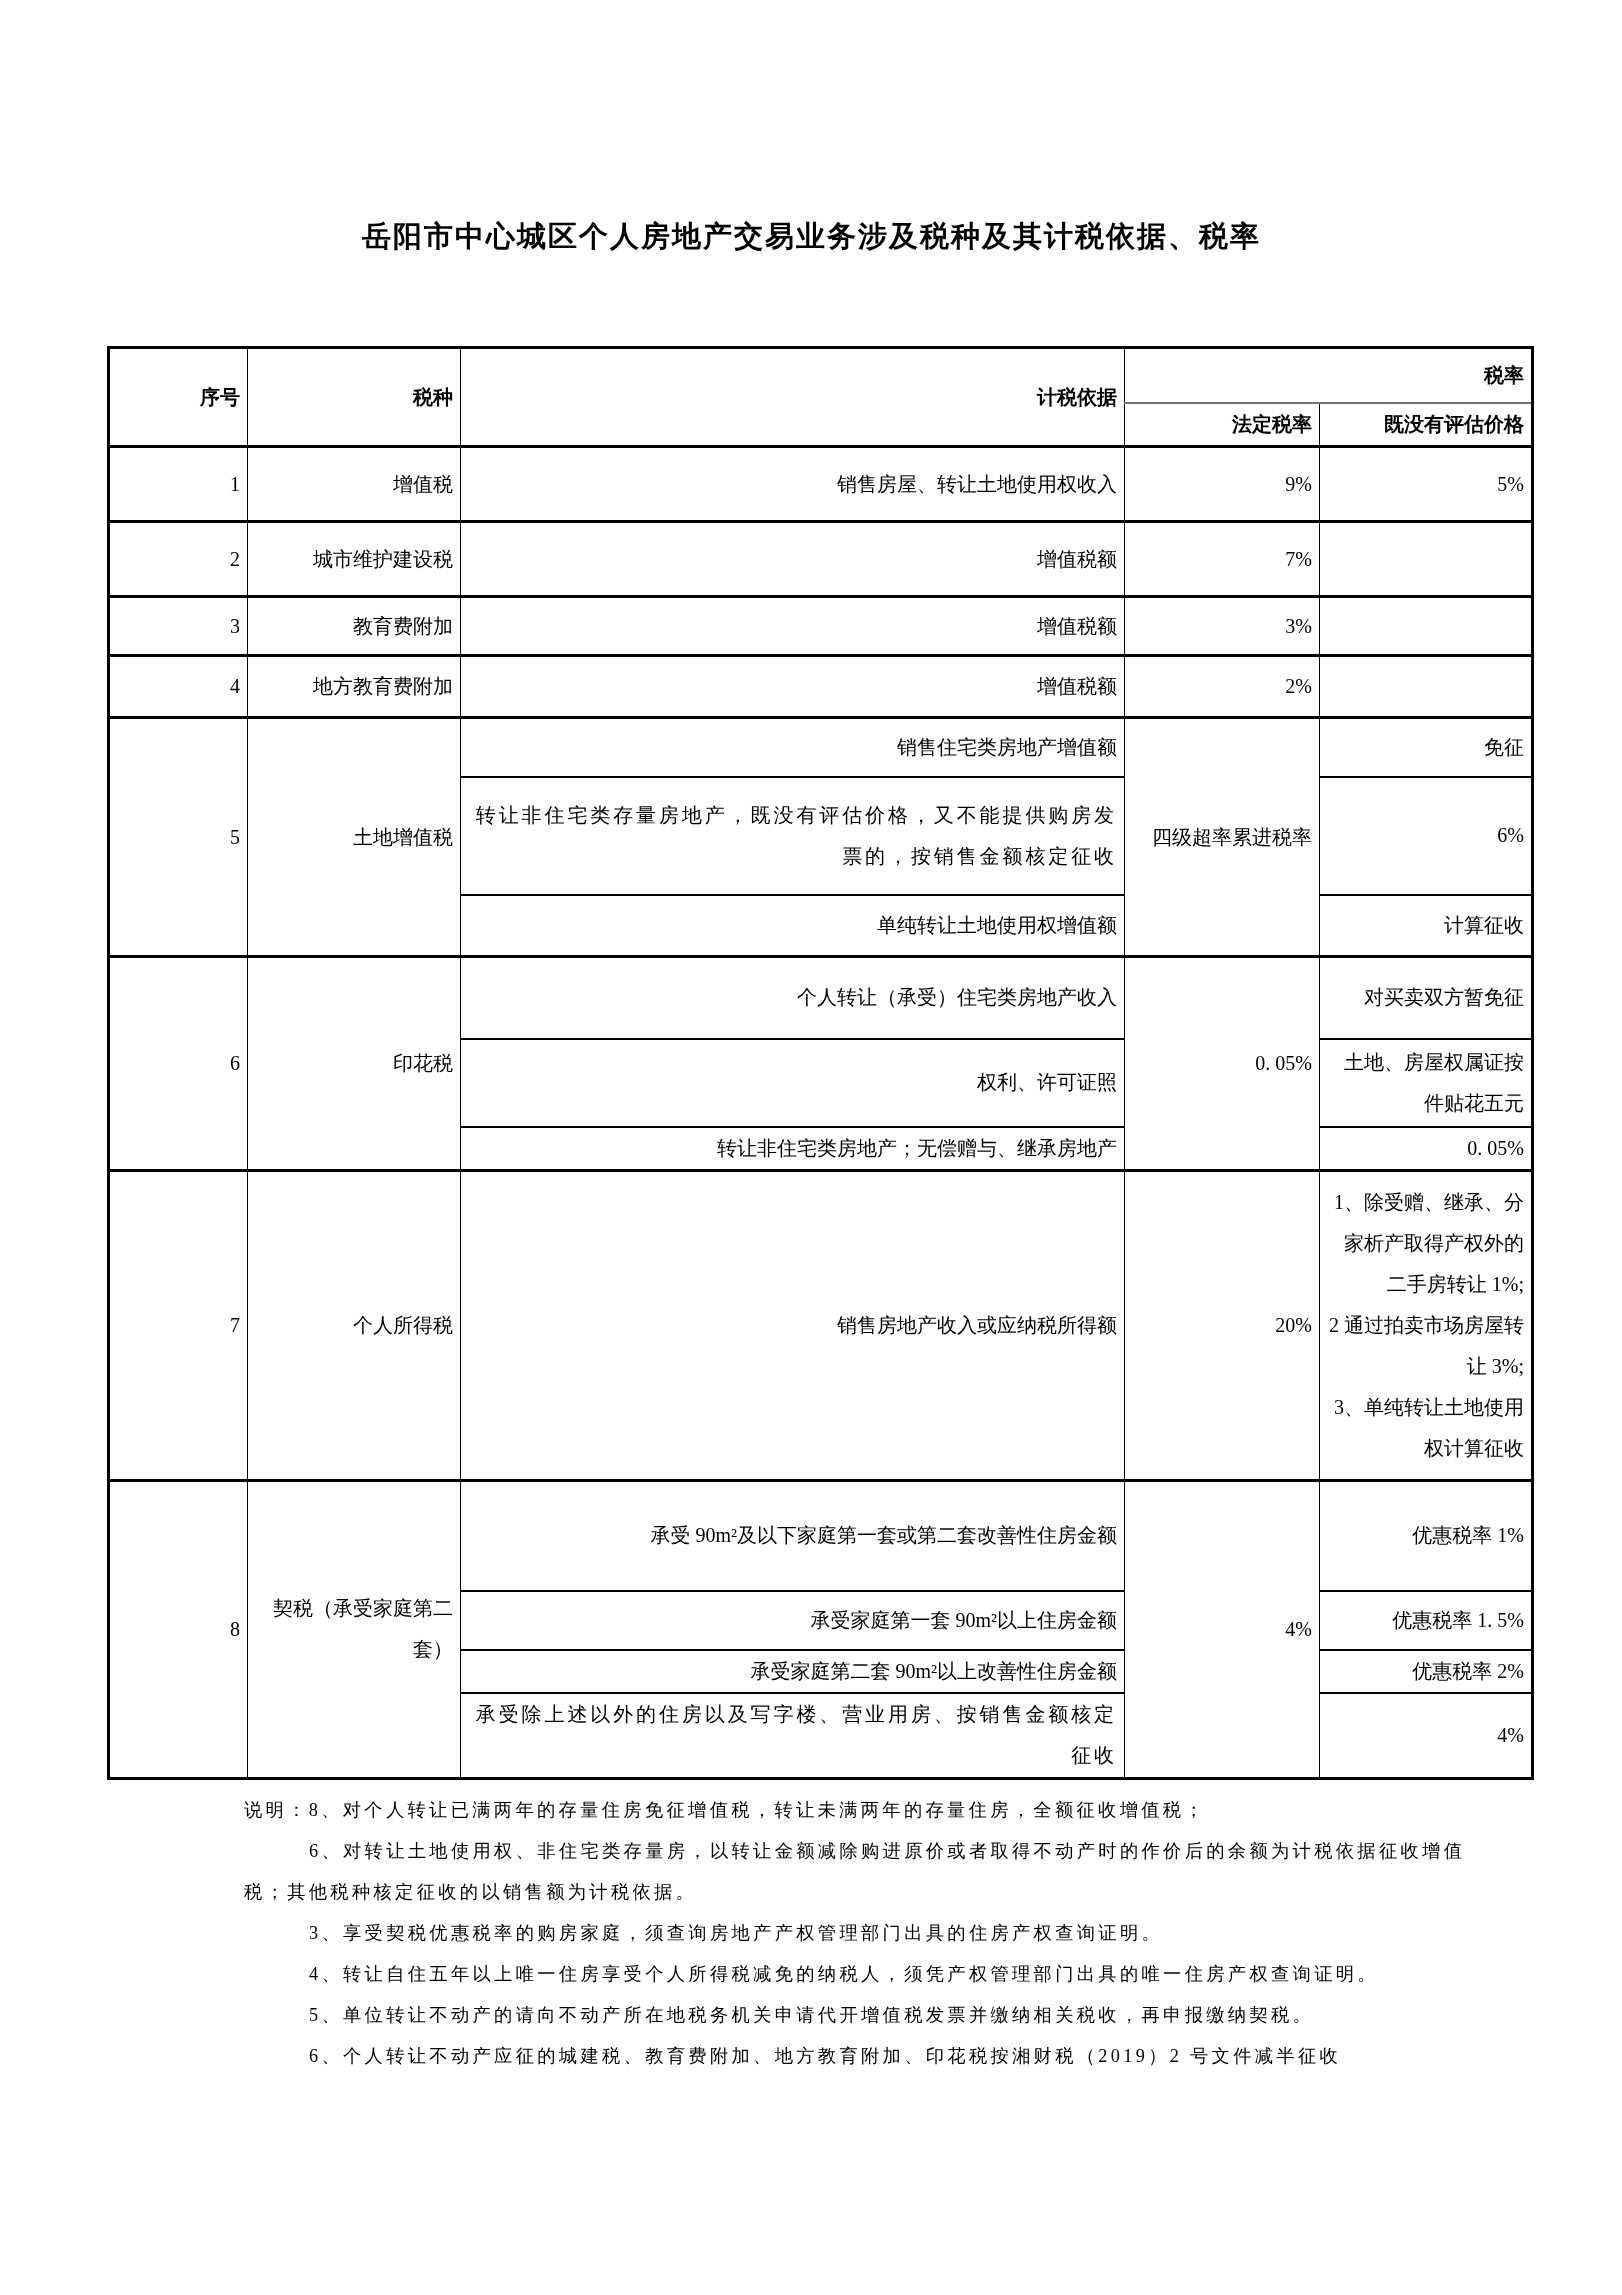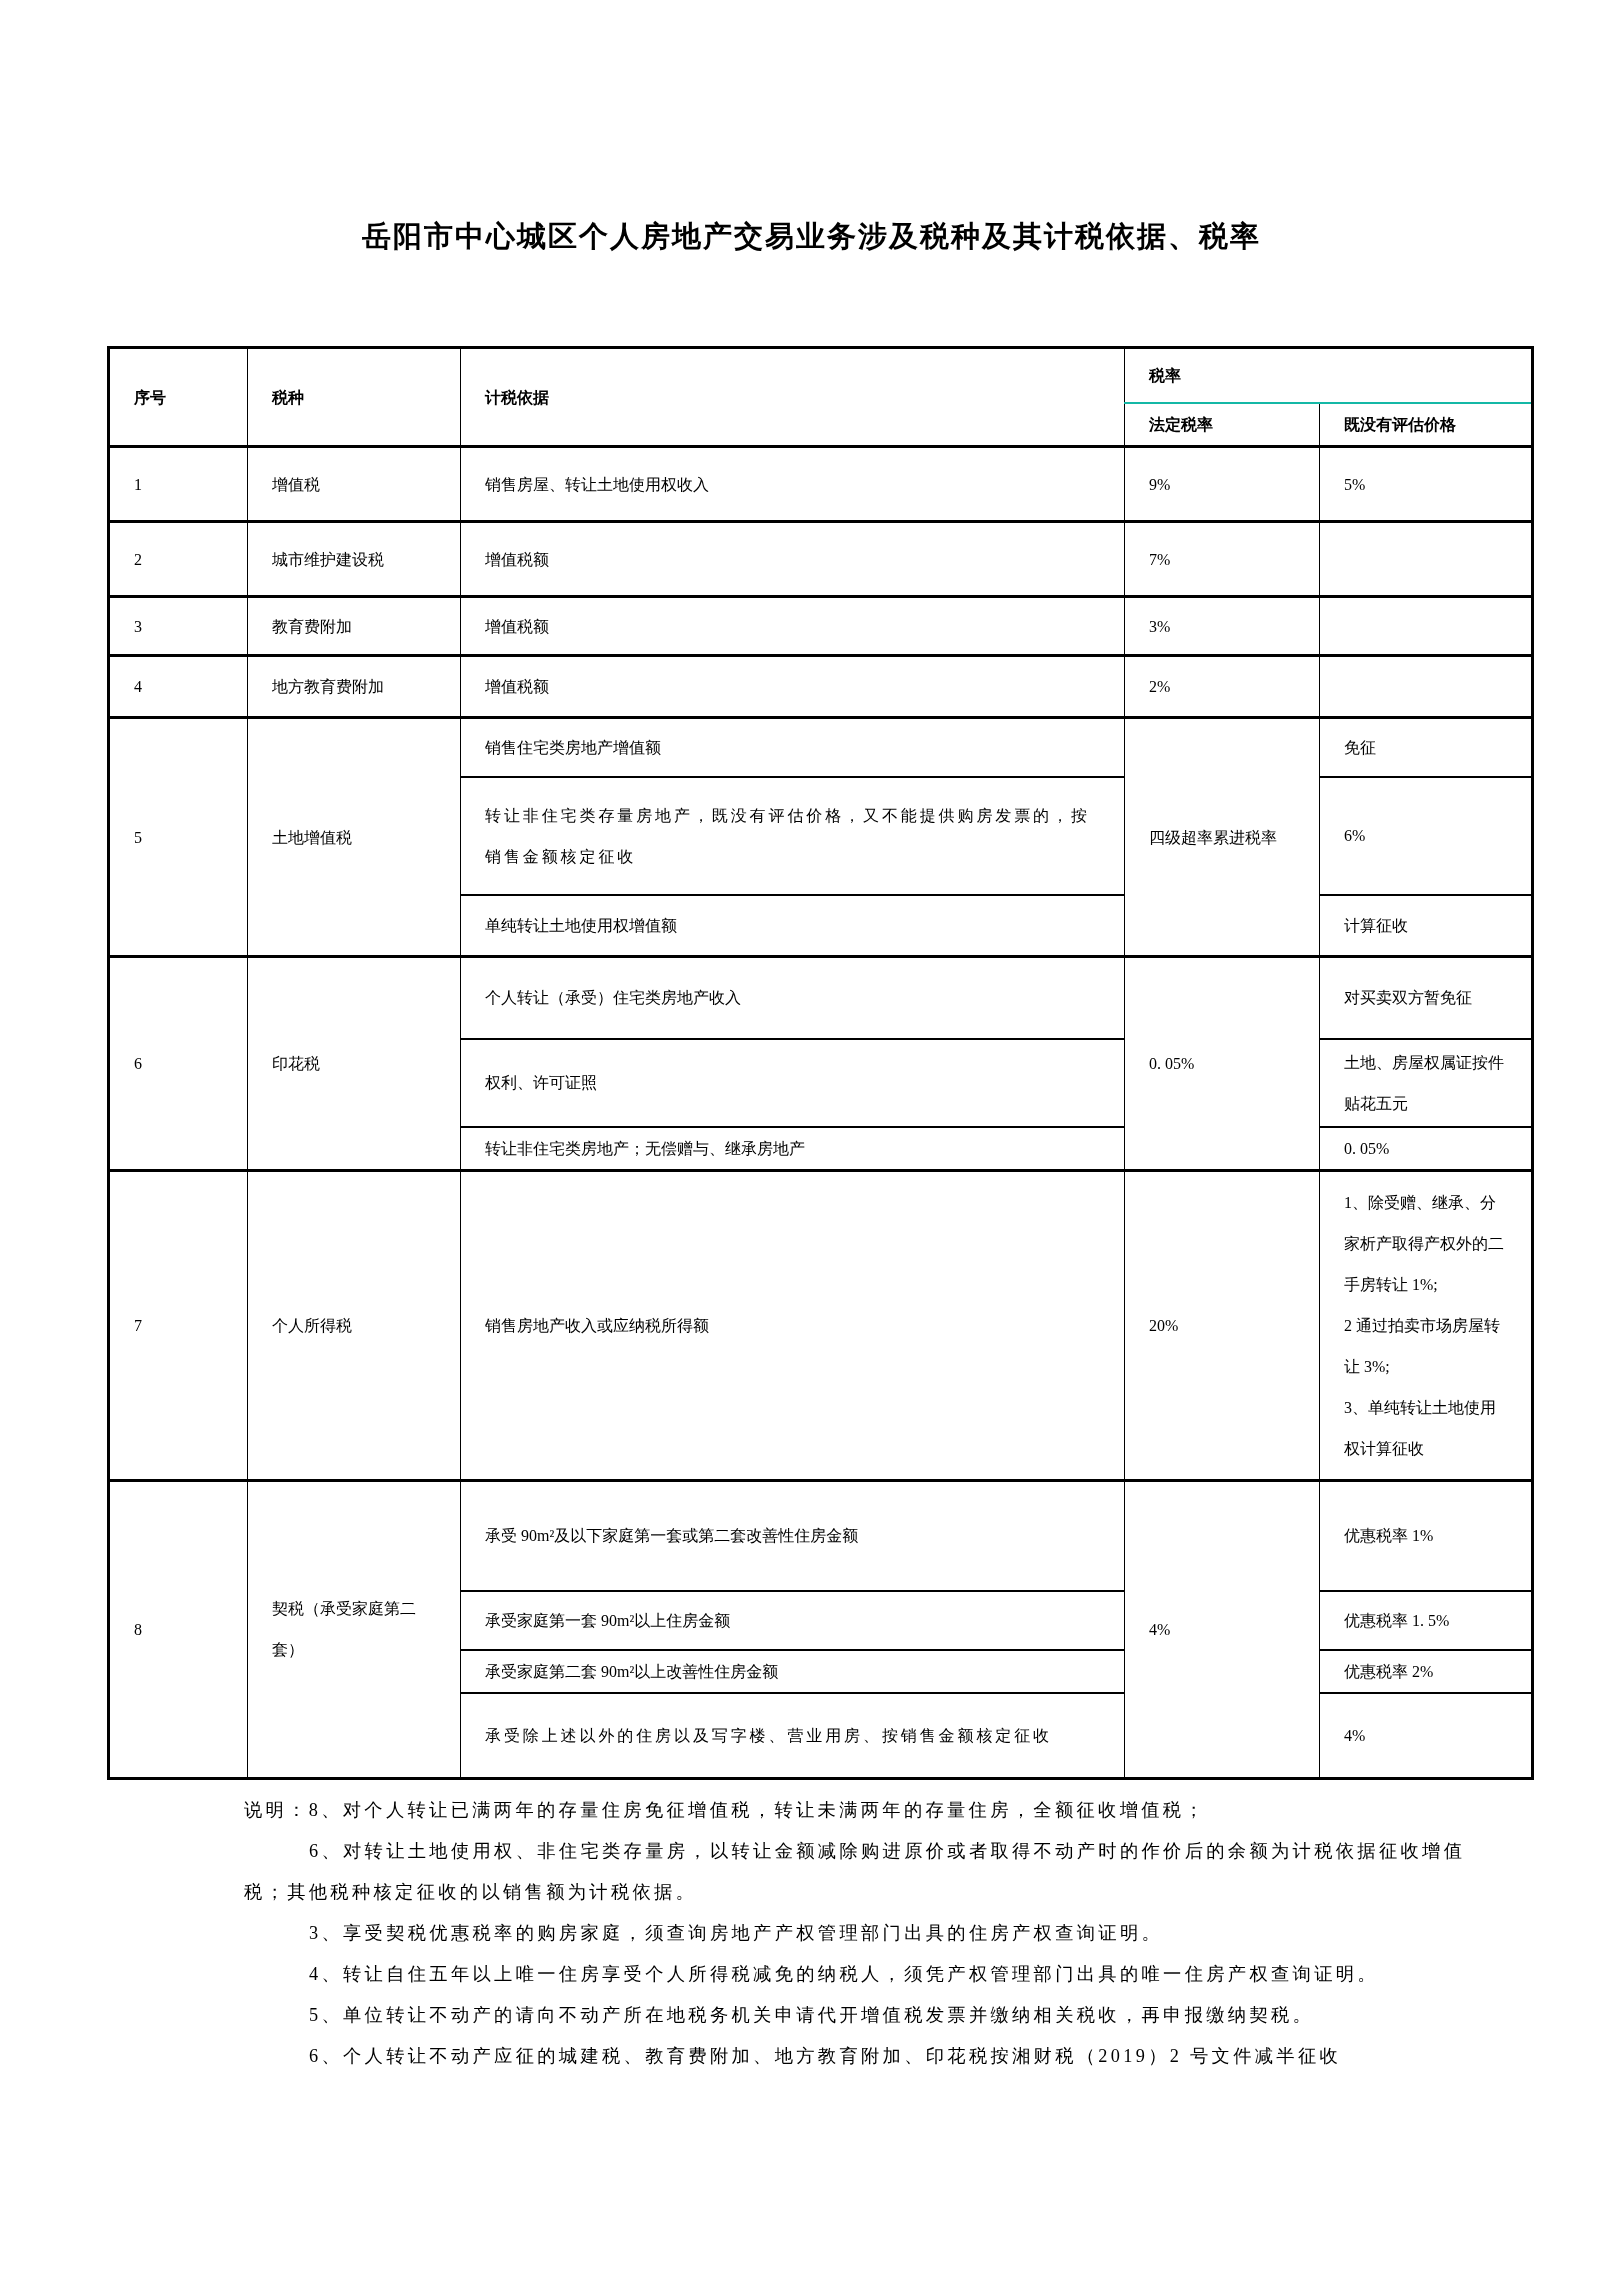--- a/index.html
+++ b/index.html
@@ -24,37 +24,37 @@
   table.tax{
     position:absolute;
     left:107px;top:346px;
     width:1425px;
     border-collapse:collapse;
     table-layout:fixed;
     border:3.3px solid #000;
   }
   table.tax td{
     border:1.3px solid #000;
-    text-align:left;
+    text-align:right;
     vertical-align:middle;
-    font-size:16px;
+    font-size:20px;
     line-height:41px;
-    padding:0 24px;
+    padding:0 7px;
     overflow:hidden;
   }
   
   thead td{
     font-family:"Liberation Sans","DejaVu Sans",sans-serif;
     font-weight:600;
   }
   
   tr.major td{border-top:3.3px solid #000;}
   
   tr.sub td{border-top:2px solid #000;}
-  tr.hsub td{border-top:2px solid #14b8a6;}
+  tr.hsub td{border-top:2px solid #737373;}
   
   tr.hr1{height:55px;}
   tr.hr2{height:44px;}
   tr.h-r1{height:75px;}
   tr.h-r2{height:75px;}
   tr.h-r3{height:59px;}
   tr.h-r4{height:62px;}
   tr.h-r5a{height:59px;}
   tr.h-r5b{height:118px;}
   tr.h-r5c{height:62px;}

